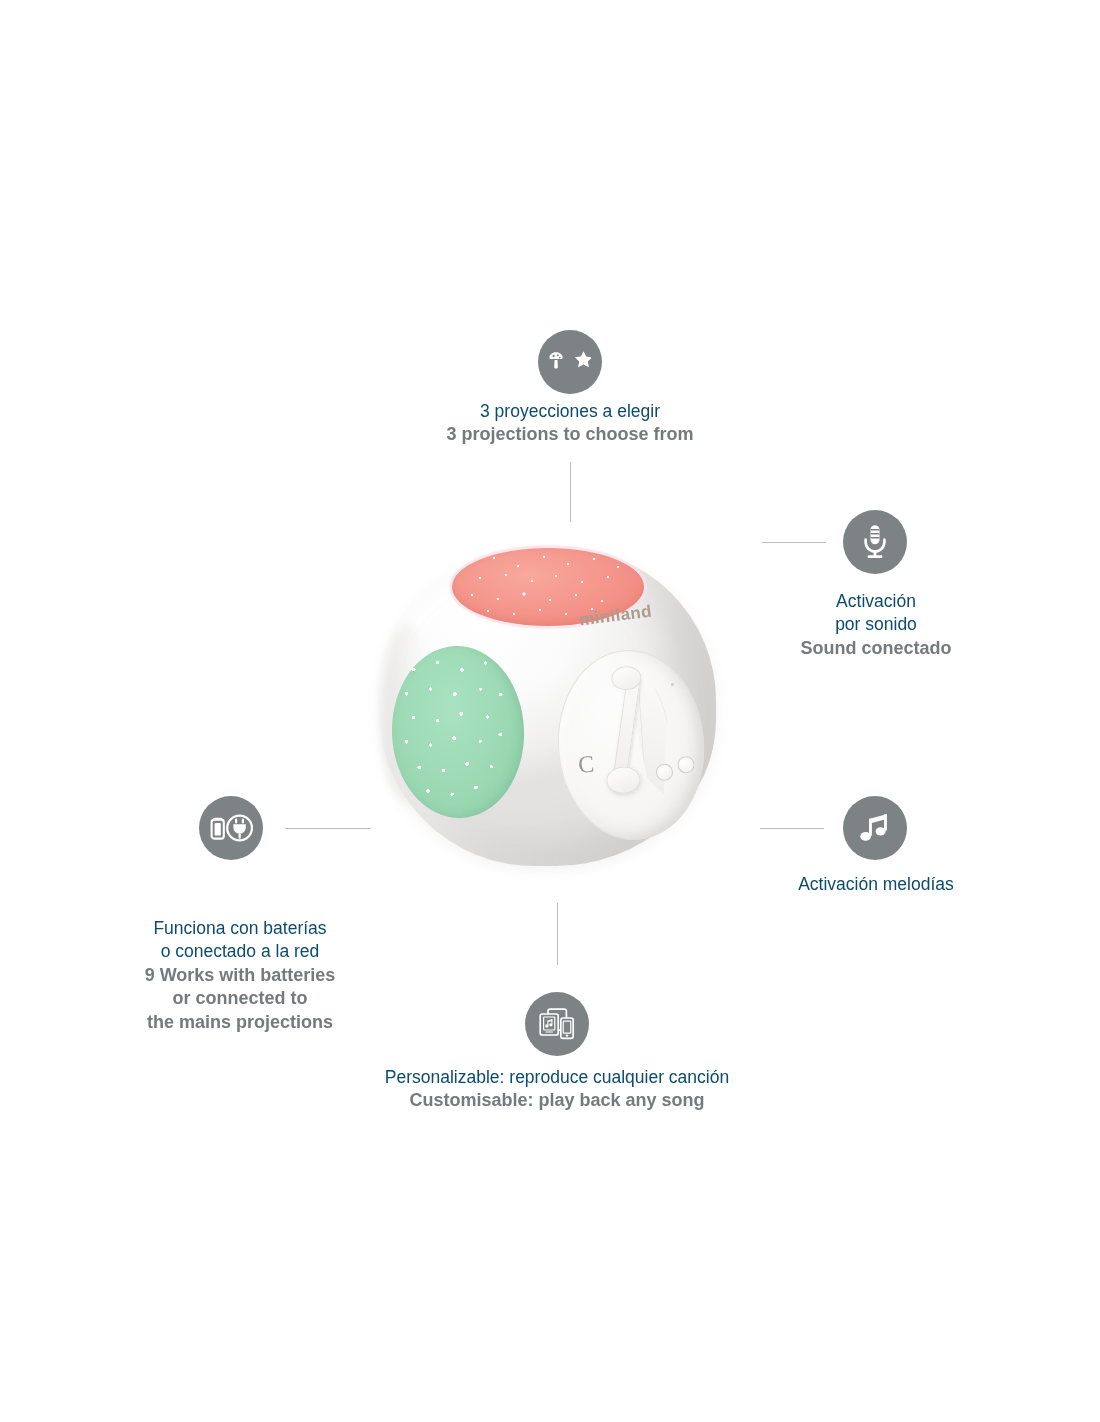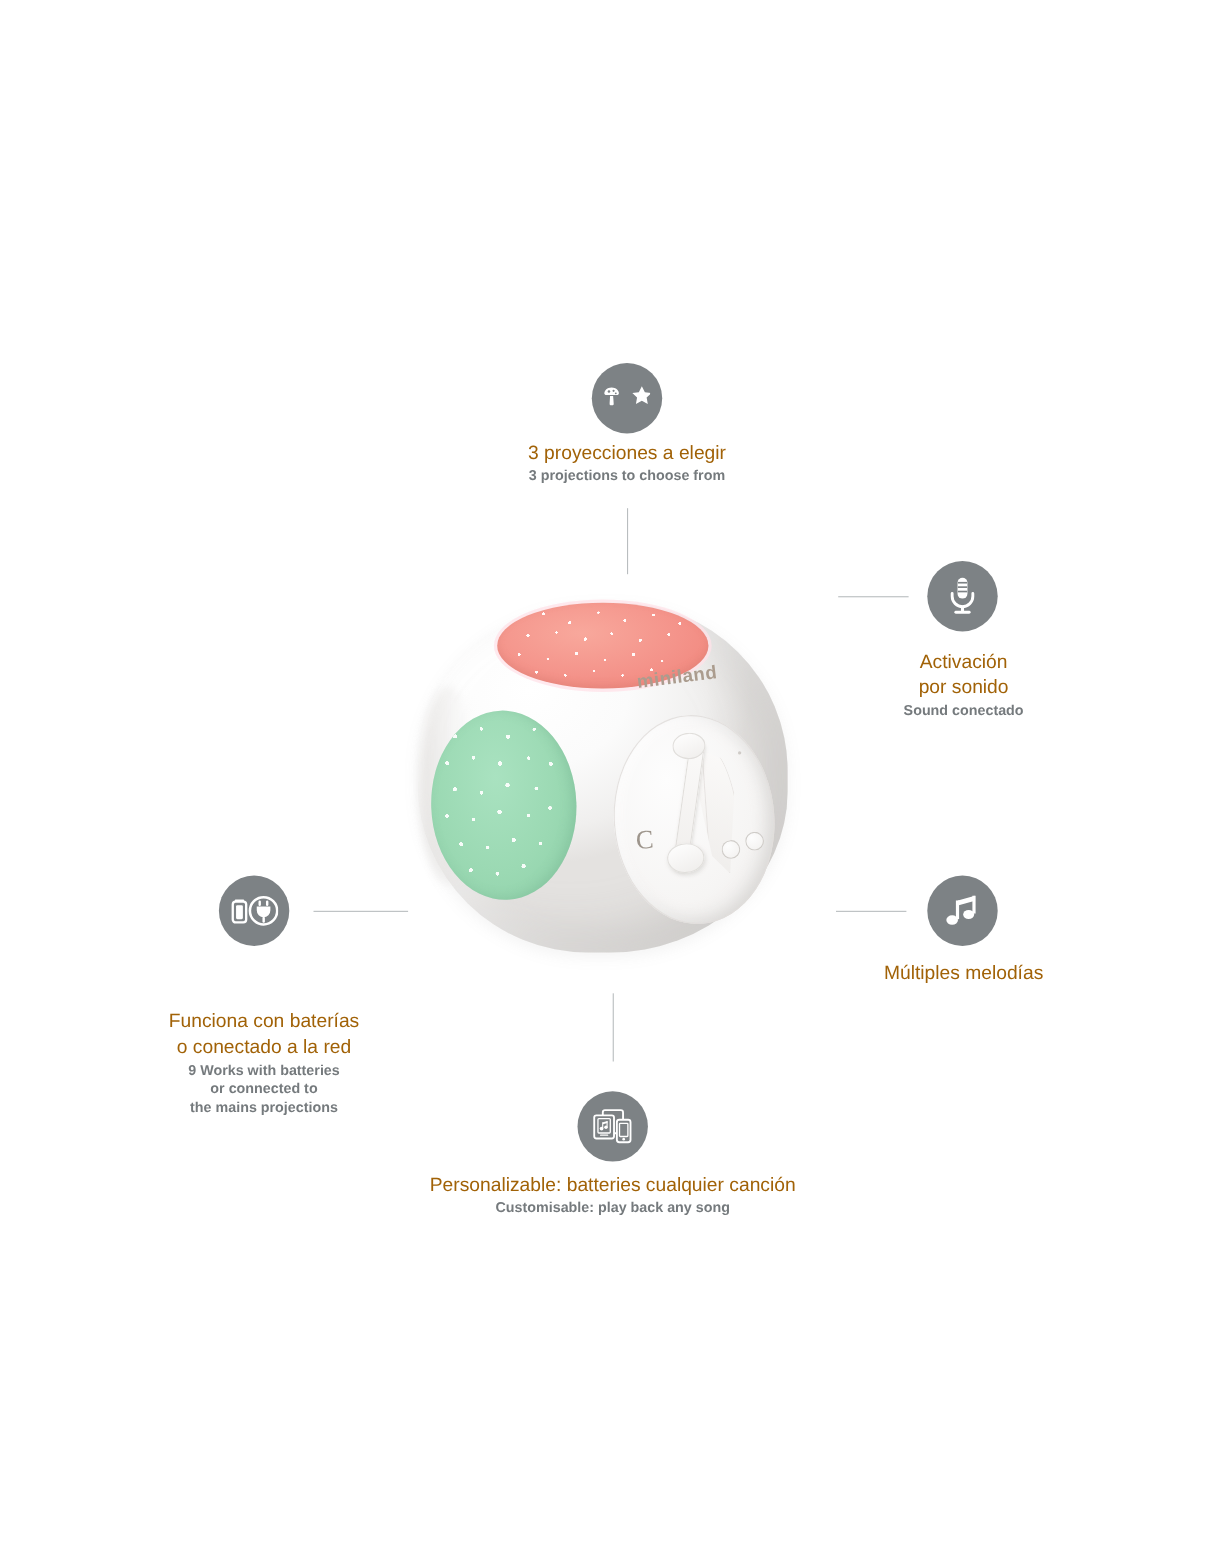--- a/index.html
+++ b/index.html
@@ -36,27 +36,27 @@
   }
   .icon-circle svg { display: block; }
 
   .caption {
     position: absolute;
     text-align: center;
     line-height: 1.33;
     white-space: nowrap;
   }
   .cap-es {
-    color: #a16207;
+    color: #0c4a6e;
     font-size: 17.5px;
     font-weight: 400;
   }
   .cap-en {
     color: #757a7d;
-    font-size: 13px;
+    font-size: 18px;
     font-weight: 700;
   }
 
   
   .line-v {
     position: absolute;
     width: 1px;
     background: #b9bdbf;
   }
   .line-h {
@@ -358,21 +358,21 @@
     <div class="icon-circle" style="left:843px; top:796px;">
       <svg width="30" height="32" viewBox="0 0 30 32" aria-hidden="true">
         <path d="M10.8 6.6 26.4 2.3v4.6L10.8 11.2z" fill="#ffffff"></path>
         <rect x="9.0" y="6.6" width="2.9" height="17.0" fill="#ffffff"></rect>
         <rect x="24.0" y="2.3" width="2.9" height="16.2" fill="#ffffff"></rect>
         <ellipse cx="5.6" cy="24.4" rx="5.3" ry="4.3" fill="#ffffff"></ellipse>
         <ellipse cx="20.6" cy="19.4" rx="5.0" ry="4.1" fill="#ffffff"></ellipse>
       </svg>
     </div>
     <div class="caption" style="left:726px; top:873px; width:300px;">
-      <div class="cap-es">Múltiples melodías</div>
+      <div class="cap-es">Activación melodías</div>
     </div>
   </div>
 
   <div class="feature">
     <div class="icon-circle" style="left:199px; top:796px;">
       <svg width="44" height="30" viewBox="0 0 44 30" aria-hidden="true">
 
         <rect x="4.4" y="4.8" width="8.6" height="2.0" rx="0.8" fill="#ffffff"></rect>
         <rect x="2.6" y="6.6" width="12.2" height="19.0" rx="2.6" fill="none" stroke="#ffffff" stroke-width="2.1"></rect>
         <rect x="5.6" y="10.0" width="6.2" height="12.6" rx="1.2" fill="#ffffff"></rect>
@@ -407,21 +407,21 @@
         <circle cx="7.9" cy="18.0" r="1.7" fill="#ffffff"></circle>
         <circle cx="11.9" cy="16.8" r="1.6" fill="#ffffff"></circle>
         <rect x="6.4" y="23.4" width="7.6" height="1.2" rx="0.6" fill="#ffffff"></rect>
 
         <rect x="21.8" y="10.0" width="12.4" height="20.4" rx="2.2" fill="#7d8285" stroke="#ffffff" stroke-width="1.7"></rect>
         <rect x="24.2" y="13.2" width="7.6" height="12.0" rx="0.7" fill="none" stroke="#ffffff" stroke-width="1.2"></rect>
         <circle cx="28.0" cy="27.6" r="1.2" fill="#ffffff"></circle>
       </svg>
     </div>
     <div class="caption" style="left:357px; top:1066px; width:400px;">
-      <div class="cap-es">Personalizable: batteries cualquier canción</div>
+      <div class="cap-es">Personalizable: reproduce cualquier canción</div>
       <div class="cap-en">Customisable: play back any song</div>
     </div>
   </div>
 
   <div class="product">
     <div class="cube-body"></div>
     <div class="cube-edge-left"></div>
 
     <div class="disc-top"></div>
     <div class="disc-left"></div>

